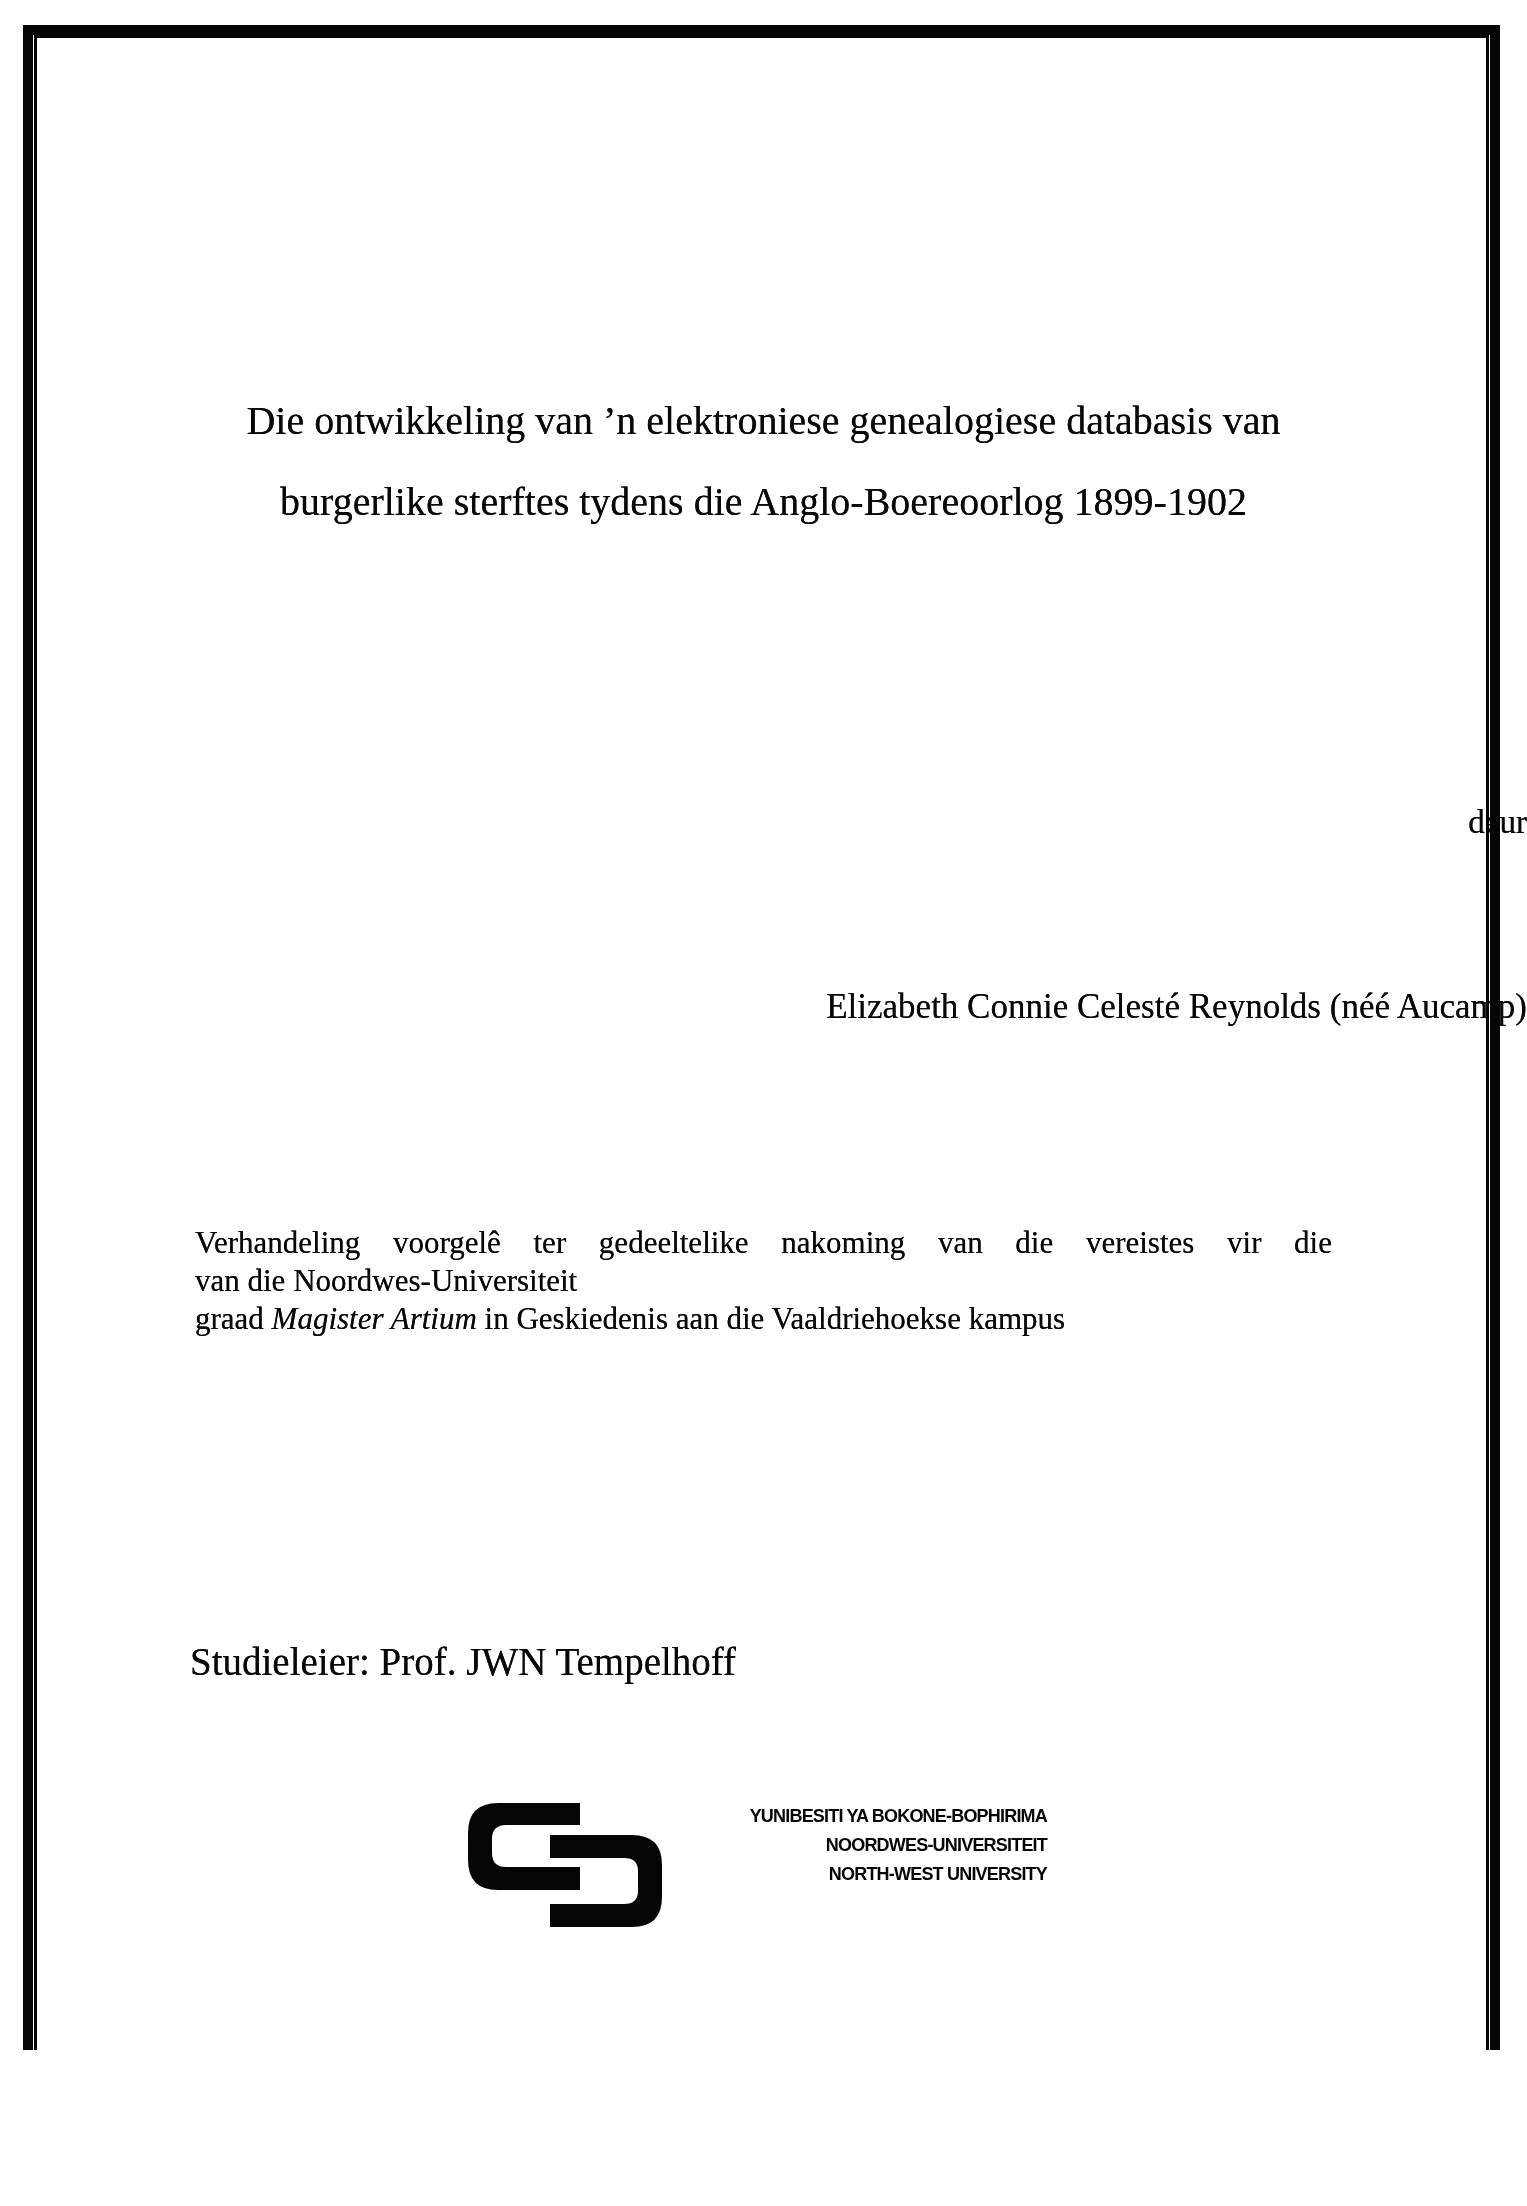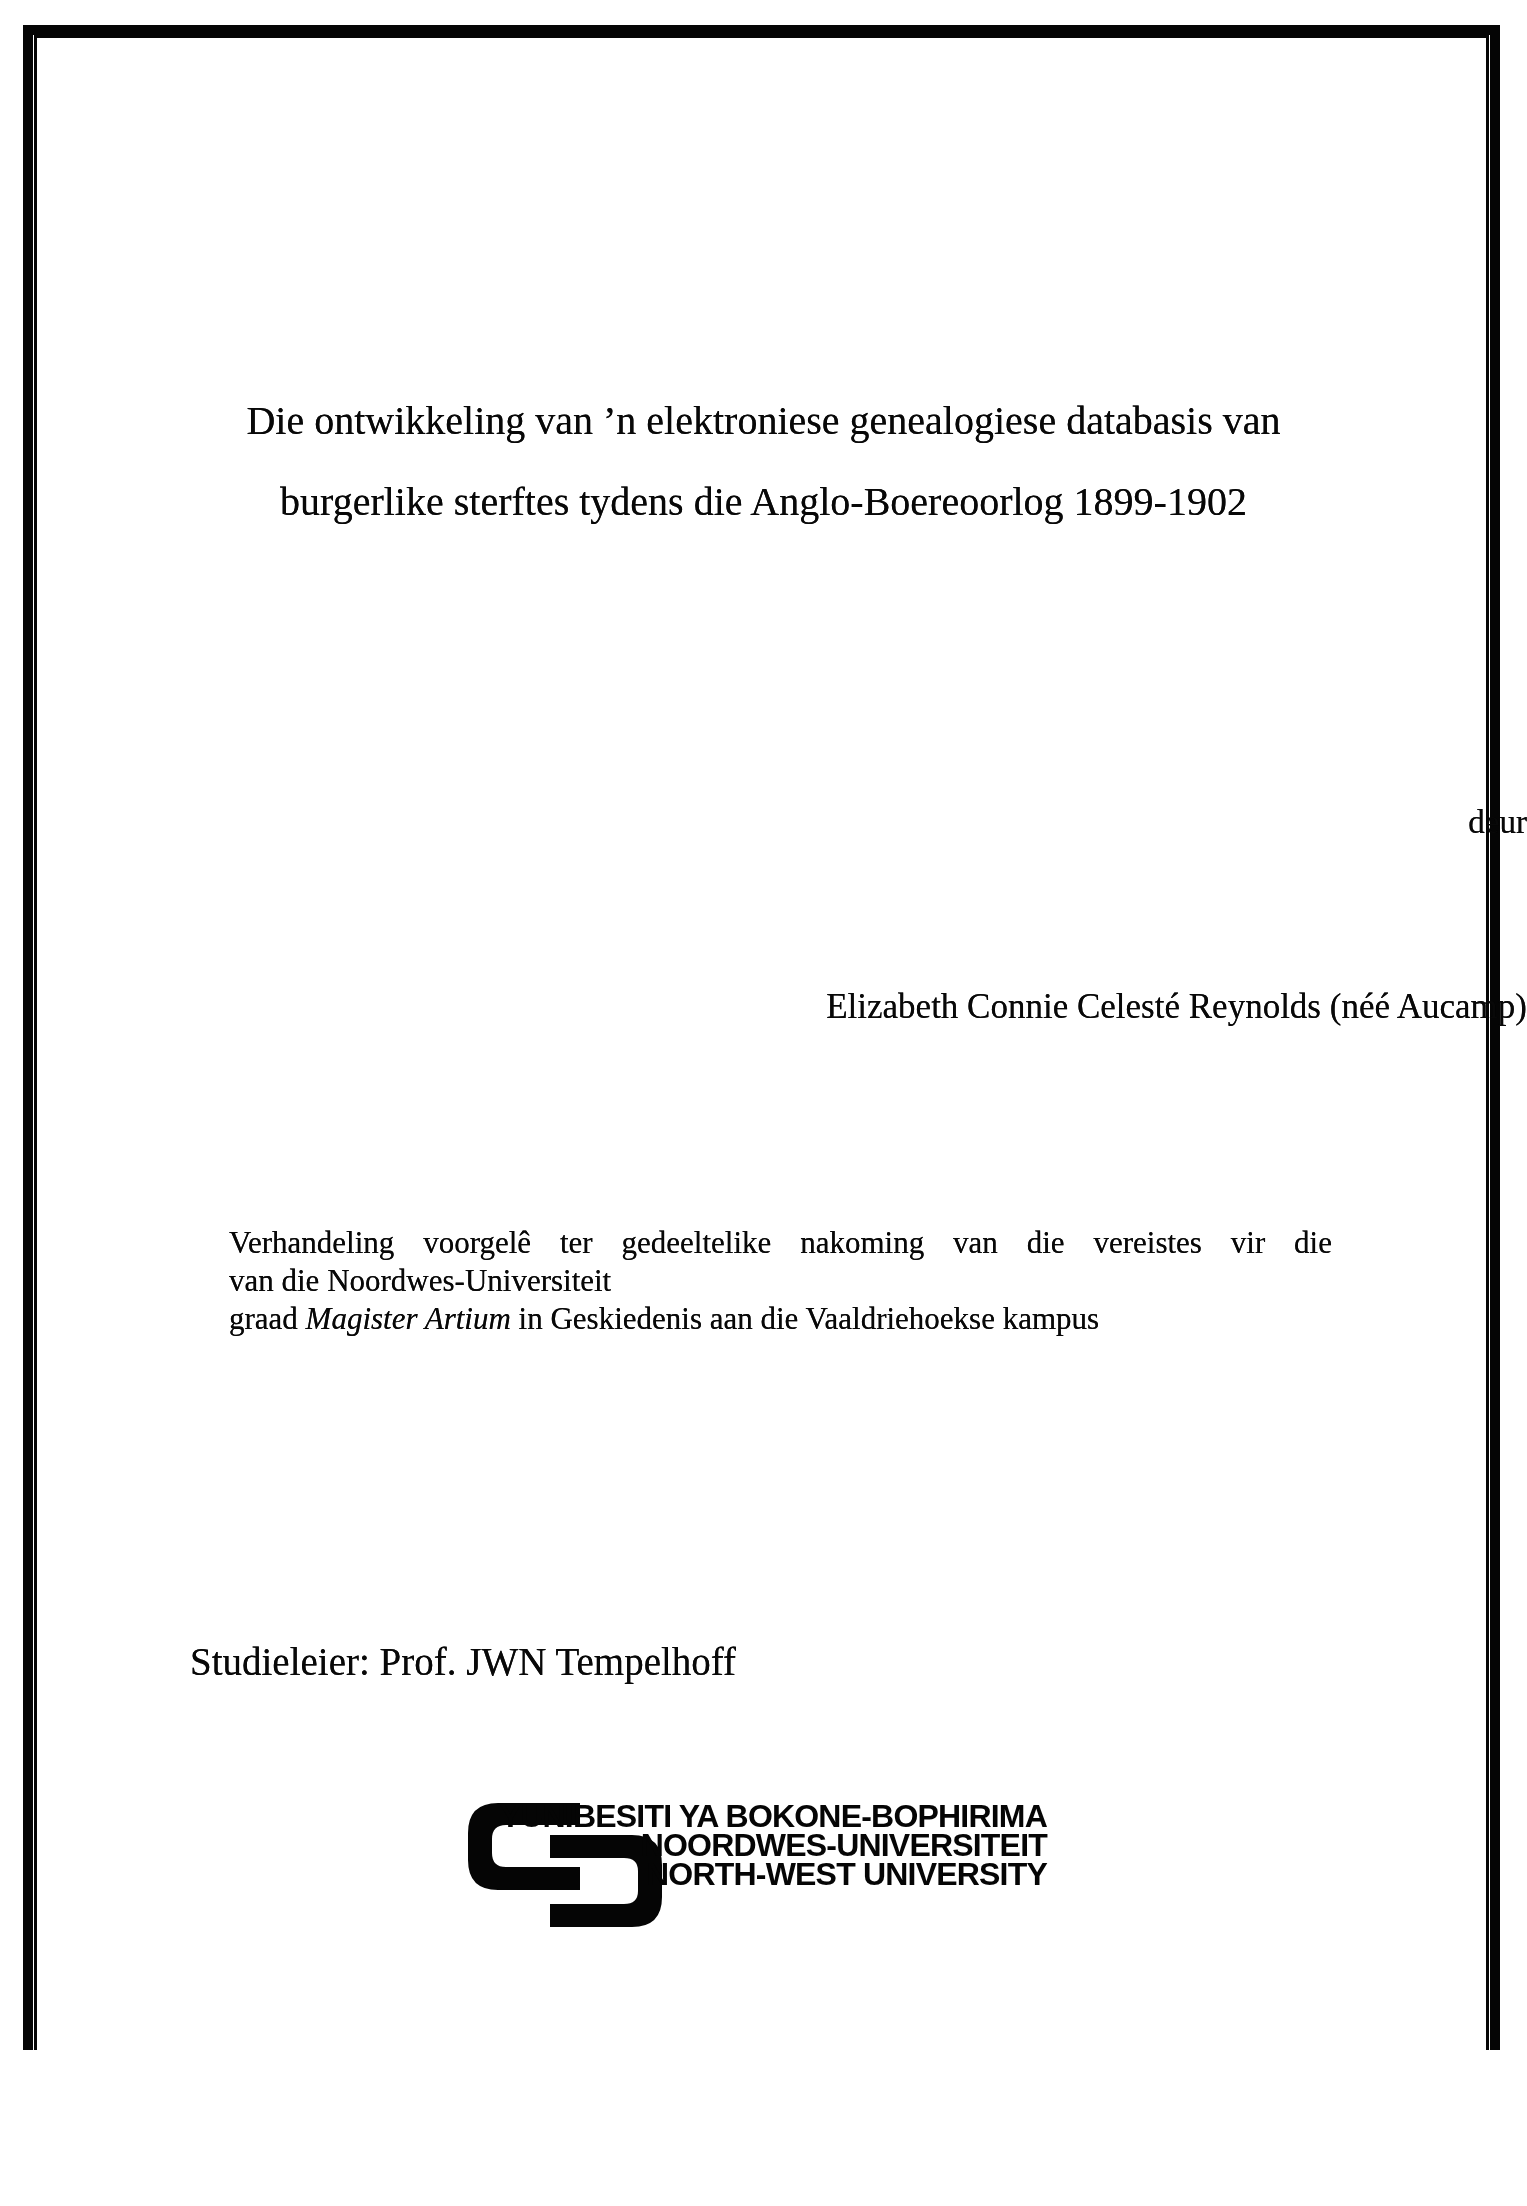--- a/index.html
+++ b/index.html
@@ -64,21 +64,21 @@
     line-height: 42px;
     white-space: nowrap;
   }
   .statement {
     position: absolute;
     left: 195px; top: 1224px;
     width: 1137px;
     font-size: 31px;
     line-height: 38px;
   }
-  .st-line { white-space: nowrap; margin-left: 34px; }
+  .st-line { white-space: nowrap; }
   .st-justify {
     white-space: normal;
     text-align: justify;
     text-align-last: justify;
   }
   .statement em {
     font-style: italic;
   }
   .supervisor {
     position: absolute;
@@ -92,21 +92,21 @@
     left: 468px; top: 1803px;
     width: 194px; height: 124px;
   }
   .logo-text {
     position: absolute;
     left: 460px; top: 1802px;
     width: 587px;
     text-align: right;
     font-family: "Liberation Sans", sans-serif;
     font-weight: bold;
-    font-size: 32px;
+    font-size: 18px;
     line-height: 29px;
     letter-spacing: -0.8px;
     color: #050505;
     white-space: nowrap;
   }
 </style>
 </head>
 <body>
 
 <div class="page">

